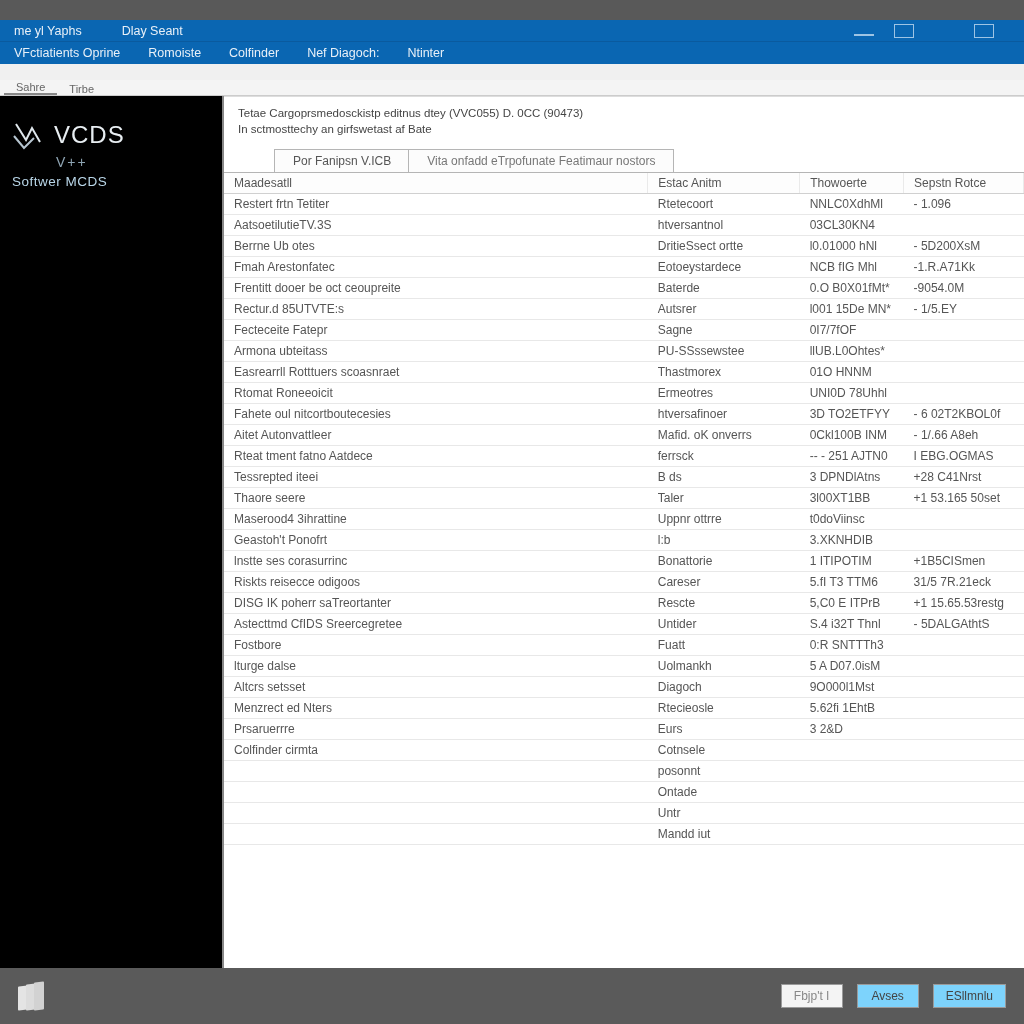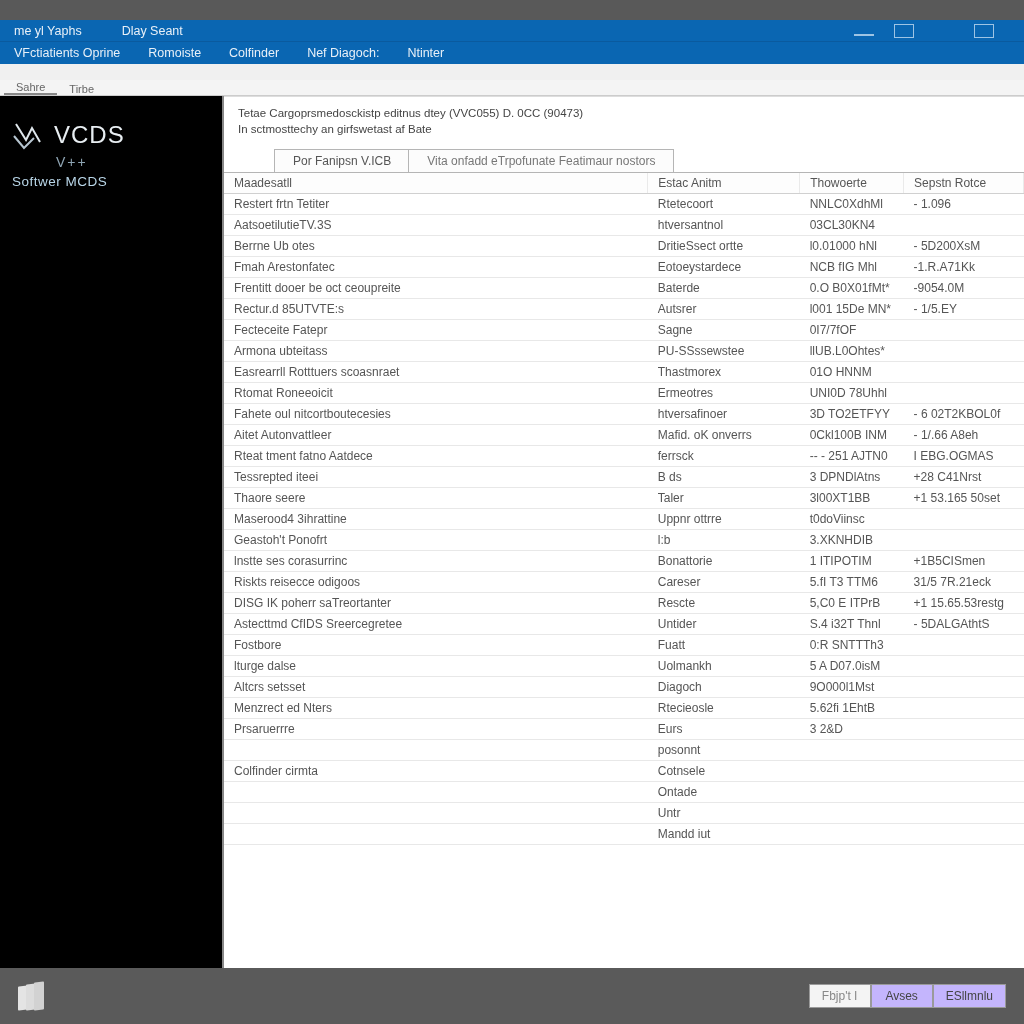--- a/index.html
+++ b/index.html
@@ -175,26 +175,26 @@
   }
   .folder-icon .sheet {
     width: 10px; height: 24px;
     background: #e4e4e4;
     margin-right: -2px;
     border-radius: 1px;
     transform: skewY(-6deg);
   }
   .folder-icon .sheet:nth-child(2){ height:26px; background:#dcdcdc; }
   .folder-icon .sheet:nth-child(3){ height:28px; background:#d2d2d2; }
-  .footer-buttons { display: flex; }
+  .footer-buttons { display: flex; gap: 14px; }
   .btn {
     min-width: 62px;
     padding: 4px 12px;
     border: 1px solid #9a9a9a;
-    background: #c4b5fd;
+    background: #7dd3fc;
     color: #444;
     font-size: 12px;
     text-align: center;
     cursor: default;
   }
   .btn.light { background: #f4f4f4; color: #888; }
 </style>
 </head>
 <body>
 
@@ -420,28 +420,28 @@
               <td>5.62fi 1EhtB</td>
               <td></td>
             </tr>
             <tr>
               <td>Prsaruerrre</td>
               <td>Eurs</td>
               <td>3 2&amp;D</td>
               <td></td>
             </tr>
             <tr>
-              <td></td>
-              <td>posonnt</td>
-              <td></td>
-              <td></td>
-            </tr>
-            <tr>
               <td>Colfinder cirmta</td>
               <td>Cotnsele</td>
+              <td></td>
+              <td></td>
+            </tr>
+            <tr>
+              <td></td>
+              <td>posonnt</td>
               <td></td>
               <td></td>
             </tr>
             <tr>
               <td></td>
               <td>Ontade</td>
               <td></td>
               <td></td>
             </tr>
             <tr>

